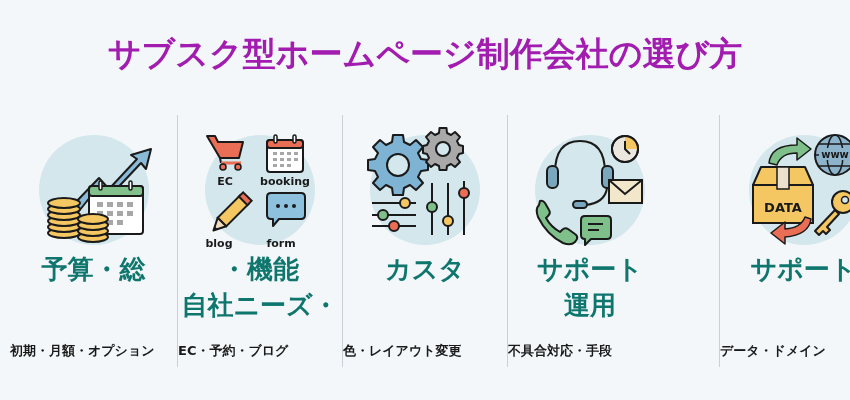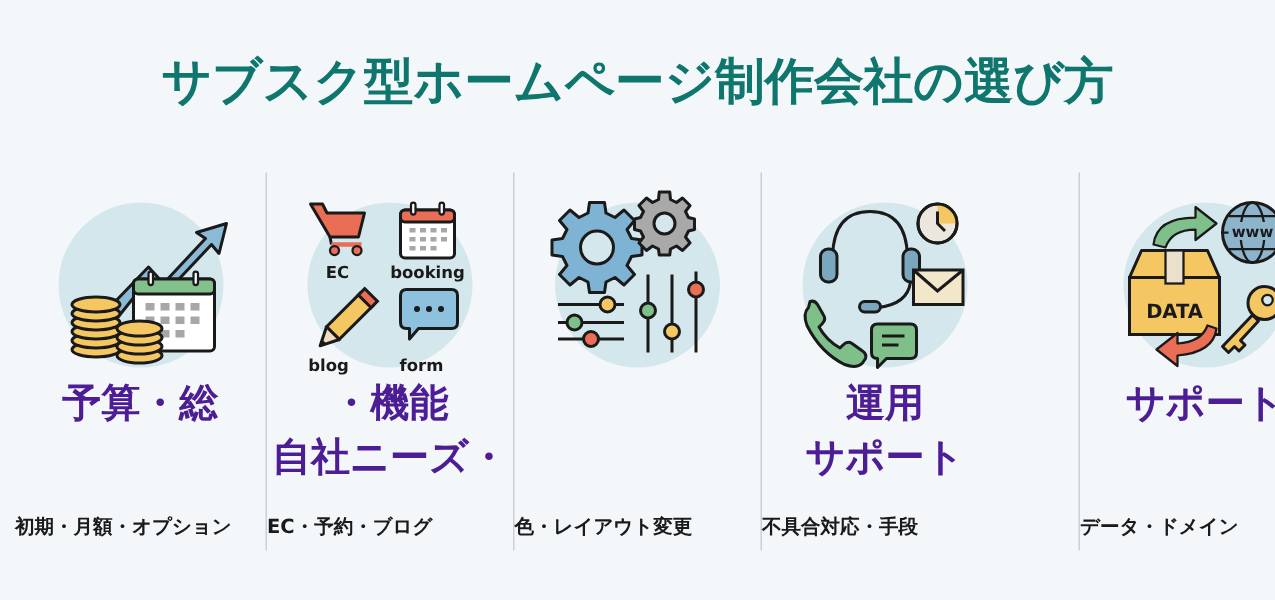--- a/index.html
+++ b/index.html
@@ -6,21 +6,21 @@
     html, body {
       width: 850px; height: 400px; overflow: hidden;
       background: #f3f7fa;
       font-family: "DejaVu Sans", "Liberation Sans", sans-serif;
       color: #111;
     }
     .page { position: relative; width: 850px; height: 400px; }
     .title {
       position: absolute; left: 0; top: 32px; width: 850px;
       text-align: center; font-size: 33px; font-weight: bold;
-      letter-spacing: 0px; color: #0f766e;
+      letter-spacing: 0px; color: #a21caf;
       line-height: 44px;
     }
     .columns {
       position: absolute; left: 10px; top: 115px; width: 830px; height: 252px;
       display: flex;
     }
     .col {
       position: relative; flex: 1 1 0; height: 100%;
     }
     .col + .col { border-left: 1px solid #c9d0d6; }
@@ -30,21 +30,21 @@
     .col:nth-child(4) { flex: 0 0 165px; }
     .col:nth-child(5) { flex: 0 0 168px; margin-left: 47px; }
     .icon-wrap {
       position: absolute; left: 50%; top: 8px; width: 130px; height: 130px;
       margin-left: -65px;
     }
     .icon-wrap svg { width: 130px; height: 130px; display: block; }
     .heading {
       position: absolute; left: 0; right: 0; top: 136px;
       text-align: center; font-size: 26px; font-weight: bold;
-      line-height: 36px; color: #4c1d95;
+      line-height: 36px; color: #0f766e;
     }
     .heading span { display: block; white-space: nowrap; }
     .subtitle {
       position: absolute; left: 0; right: 0; top: 227px;
       text-align: left; font-size: 13px; font-weight: bold;
       color: #1a1a1a; white-space: nowrap;
     }
   </style>
 </head>
 <body>
@@ -189,20 +189,21 @@
             <line x1="72" y1="60" x2="72" y2="112"></line>
             <line x1="88" y1="60" x2="88" y2="112"></line>
             <line x1="104" y1="58" x2="104" y2="112"></line>
             <circle cx="72" cy="84" r="5" fill="#7fc08a"></circle>
             <circle cx="88" cy="98" r="5" fill="#f5c763"></circle>
             <circle cx="104" cy="70" r="5" fill="#ea6d55"></circle>
           </g>
         </svg>
       </div>
       <div class="heading">
+        <span>カスタ</span>
       </div>
       <div class="subtitle">色・レイアウト変更</div>
     </div>
 
     <div class="col">
       <div class="icon-wrap">
         <svg viewBox="0 0 130 130">
           <circle cx="65" cy="67" r="55" fill="#d3e7ec"></circle>
 
           <g fill="none" stroke="#1a1a1a" stroke-width="2">
@@ -230,22 +231,22 @@
           </g>
 
           <g>
             <path d="M56 97 Q56 93 60 93 L82 93 Q86 93 86 97 L86 112 Q86 116 82 116 L66 116 L60 122 L60 116 Q56 116 56 112 Z" fill="#7fc08a" stroke="#1a1a1a" stroke-width="2" stroke-linejoin="round"></path>
             <line x1="63" y1="101" x2="78" y2="101" stroke="#1a1a1a" stroke-width="2"></line>
             <line x1="63" y1="107" x2="74" y2="107" stroke="#1a1a1a" stroke-width="2"></line>
           </g>
         </svg>
       </div>
       <div class="heading">
+        <span>サポート</span>
         <span>運用</span>
-        <span>サポート</span>
       </div>
       <div class="subtitle">不具合対応・手段</div>
     </div>
 
     <div class="col">
       <div class="icon-wrap">
         <svg viewBox="0 0 130 130">
           <circle cx="65" cy="67" r="55" fill="#d3e7ec"></circle>
 
           <path d="M30 40 Q32 22 58 22 L58 15 L72 26 L58 37 L58 30 Q42 30 38 42 Z" fill="#7fc08a" stroke="#1a1a1a" stroke-width="1.5" stroke-linejoin="round"></path>

